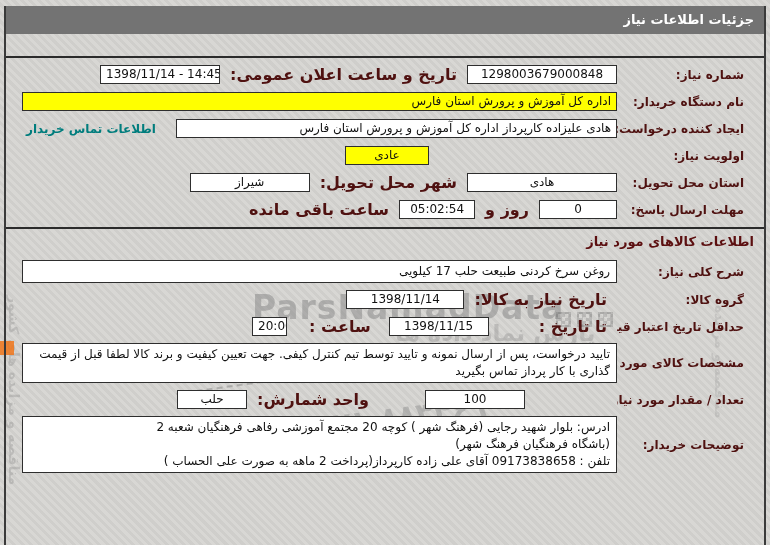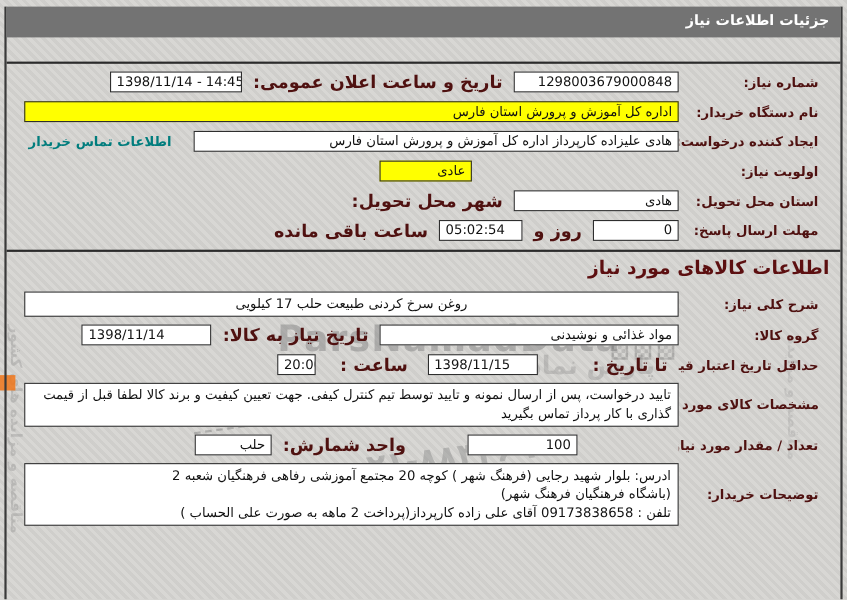--- a/index.html
+++ b/index.html
@@ -36,45 +36,45 @@
     height: 28px; line-height: 28px;
     background: #737373; color: #ffffff;
     font-weight: bold; font-size: 13px;
     padding: 0 10px;
   }
   .gap { height: 22px; }
   .section { border-top: 2px solid #2b2b2b; padding: 3px 0 4px; }
   .sec2title {
     border-top: 2px solid #2b2b2b;
     padding: 5px 10px 4px;
-    font-weight: bold; font-size: 17px; color: #5c0f10;
+    font-weight: bold; font-size: 13px; color: #5c0f10;
   }
   .row { display: flex; align-items: center; height: 27px; padding-left: 8px; }
   .row.rAuto { height: auto; padding-top: 3px; padding-bottom: 3px; align-items: center; }
   .lbl {
     flex: none; width: 147px; padding: 0 20px 0 4px;
     text-align: right; font-weight: bold; font-size: 12px; color: #4f1110;
     white-space: nowrap; overflow: hidden;
   }
   .ilbl { font-weight: bold; font-size: 16px; color: #4f1110; margin: 0 10px; white-space: nowrap; }
   .box {
     background: #ffffff; border: 1px solid #2e2e2e;
     height: 19px; line-height: 17px; padding: 0 5px;
     white-space: nowrap; overflow: hidden; font-size: 12px;
   }
   .box.tall { height: auto; white-space: normal; line-height: 17px; padding: 2px 6px; overflow: hidden; }
   .grow { flex: 1 1 auto; margin-left: 8px; }
-  .c { }
+  .c { text-align: center; }
   .ltr { direction: ltr; }
   .yellow { background: #ffff00; }
   .w50 { width: 35px; } .w70 { width: 70px; } .w72 { width: 76px; } .w78 { width: 78px; }
   .w84 { width: 84px; } .w100 { width: 100px; } .w118 { width: 118px; } .w120 { width: 120px; }
   .w150 { width: 150px; } .w272 { width: 272px; }
   .h34 { height: 34px; } .h40 { height: 40px; } .h62 { height: 62px; }
-  .tc { text-align: center; }
+  .tc { text-align: right; }
   .offPriority { margin-right: 188px; }
   .offQty { margin-right: 92px; margin-left: 46px; }
   .gapR40 { margin-right: 40px; }
   .gapR18 { margin-right: 18px !important; }
   .gapR12 { margin-right: 12px; }
   .link { color: #007d7d; font-weight: bold; margin: 0 12px; white-space: nowrap; cursor: pointer; }
 </style>
 </head>
 <body>
 
@@ -121,20 +121,21 @@
 
     <div class="row">
       <div class="lbl">اولویت نیاز:</div>
       <div class="box w84 c yellow offPriority">عادی</div>
     </div>
 
     <div class="row">
       <div class="lbl">استان محل تحویل:</div>
       <div class="box w150 c">هادی</div>
       <div class="ilbl">شهر محل تحویل:</div>
+      <div class="box w120 c">شیراز</div>
     </div>
 
     <div class="row">
       <div class="lbl">مهلت ارسال پاسخ:</div>
       <div class="box w78 c">0</div>
       <div class="ilbl">روز و</div>
       <div class="box w72 c ltr">05:02:54</div>
       <div class="ilbl">ساعت باقی مانده</div>
     </div>
 
@@ -144,21 +145,20 @@
 
   <div class="section" style="border-top:none; padding-top:4px;">
 
     <div class="row rAuto">
       <div class="lbl">شرح کلی نیاز:</div>
       <div class="box grow tall h34 tc">روغن سرخ کردنی طبیعت  حلب 17 کیلویی</div>
     </div>
 
     <div class="row">
       <div class="lbl">گروه کالا:</div>
-      <div class="box w272">مواد غذائی و نوشیدنی</div>
       <div class="ilbl">تاریخ نیاز به کالا:</div>
       <div class="box w118 c ltr">1398/11/14</div>
     </div>
 
     <div class="row">
       <div class="lbl">حداقل تاریخ اعتبار قیمت:</div>
       <div class="ilbl">تا تاریخ :</div>
       <div class="box w100 c ltr gapR40">1398/11/15</div>
       <div class="ilbl gapR18">ساعت :</div>
       <div class="box w50 c ltr gapR12">20:00</div>

